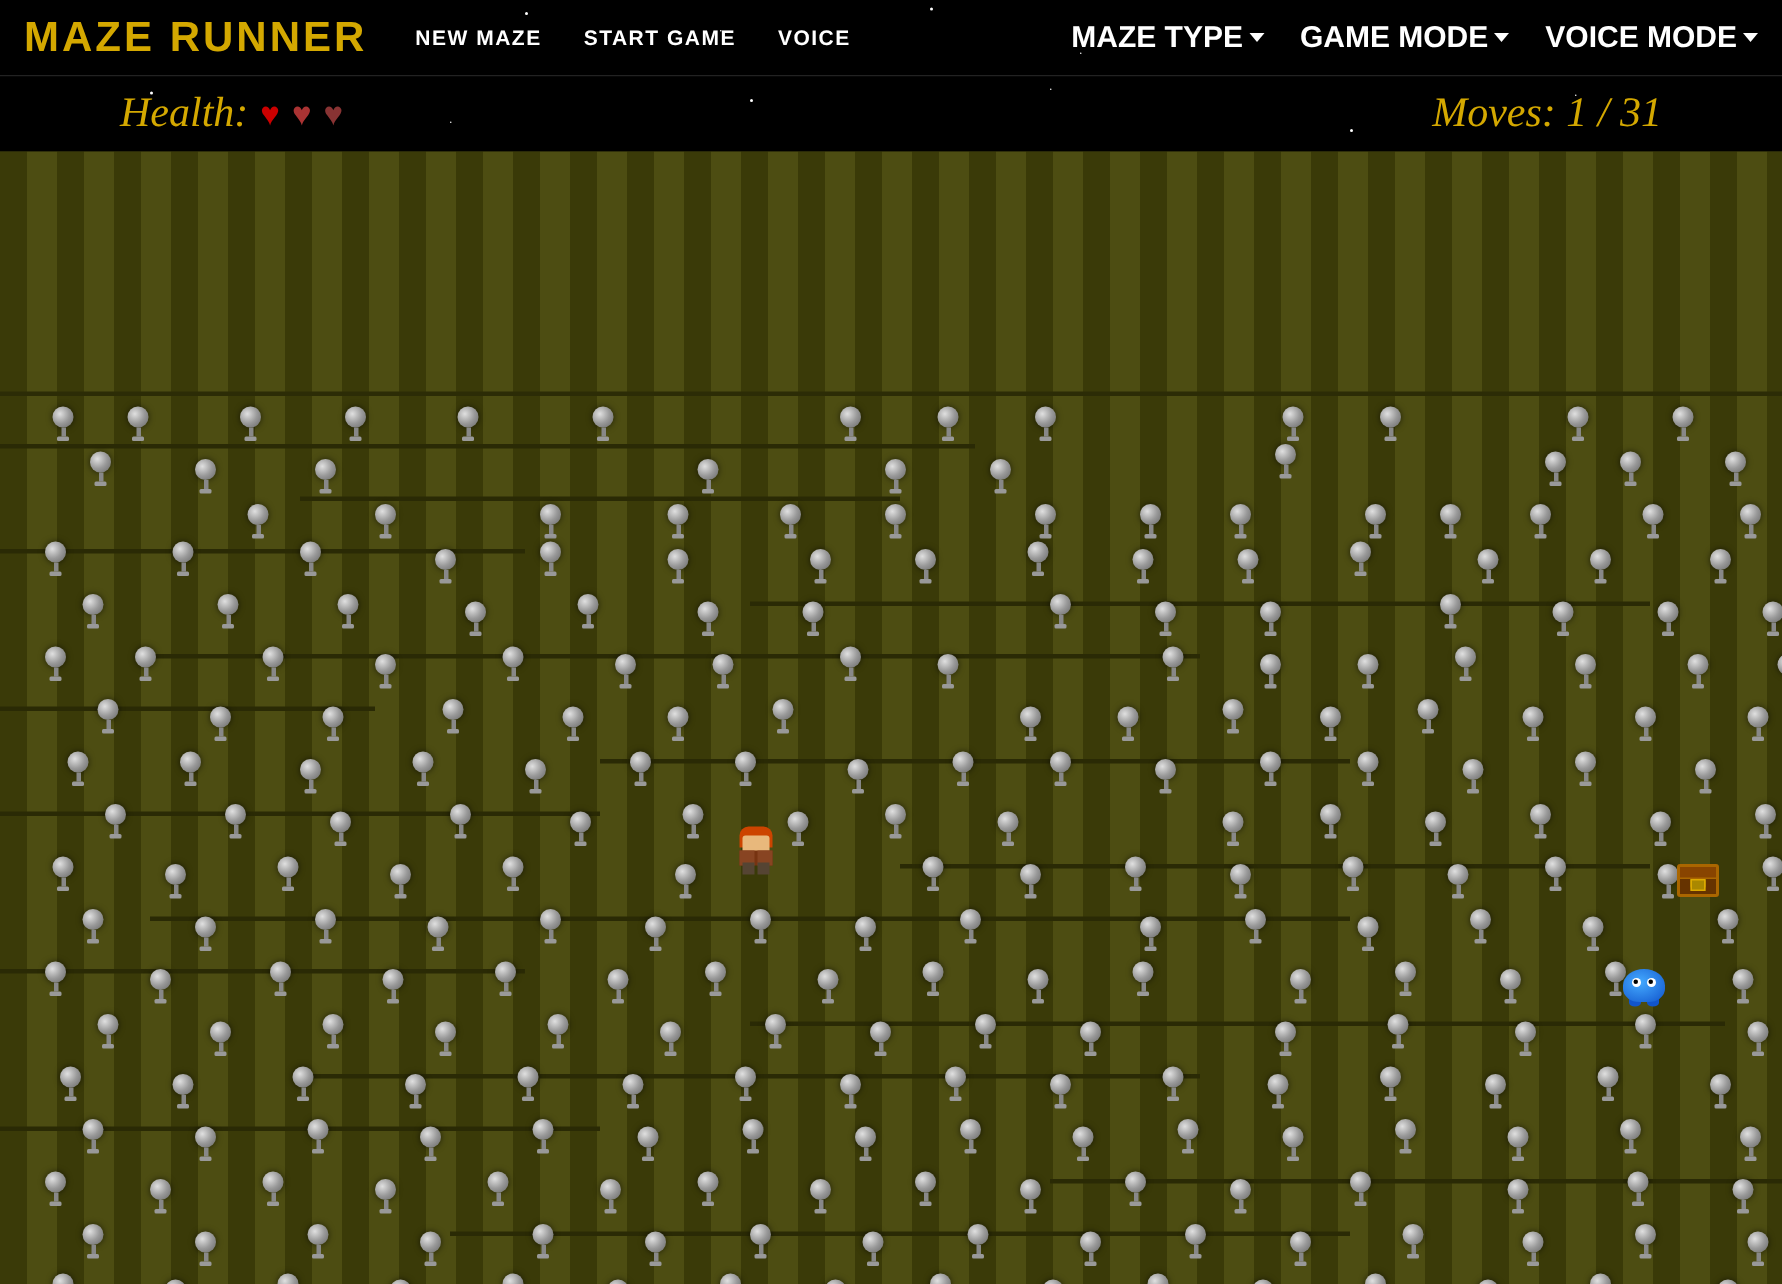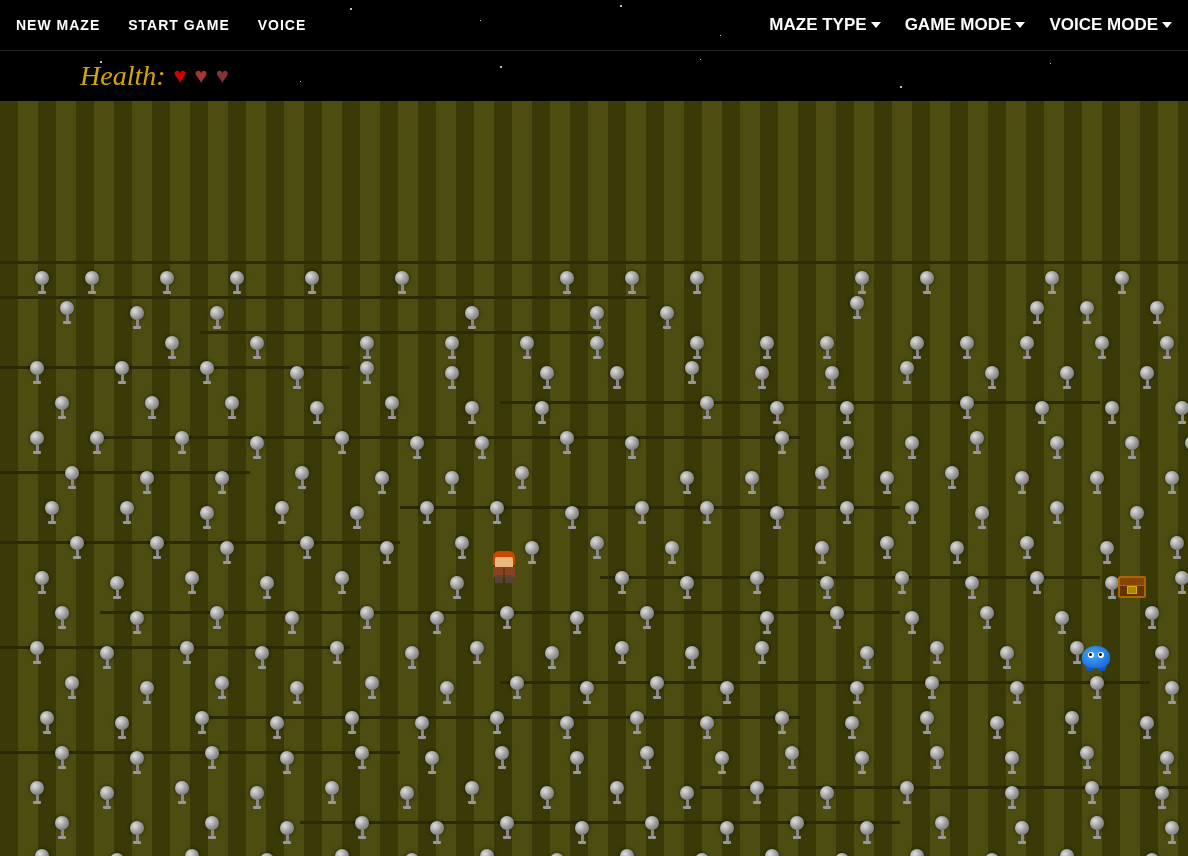--- a/index.html
+++ b/index.html
@@ -42,21 +42,21 @@
     }
     .nav-right {
       position: absolute;
       right: 16px;
       display: flex;
       align-items: center;
       gap: 24px;
     }
     .nav-dropdown {
       color: #fff;
-      font-size: 17px;
+      font-size: 20px;
       font-weight: bold;
       cursor: pointer;
       display: flex;
       align-items: center;
       gap: 4px;
       font-family: Arial, sans-serif;
     }
     .dropdown-arrow {
       width: 0; height: 0;
       border-left: 5px solid transparent;
@@ -255,20 +255,21 @@
 </head>
 <body>
 
 <div id="header" class="status-area">
 
   <div class="star" style="width:2px;height:2px;top:8px;left:350px;"></div>
   <div class="star" style="width:1px;height:1px;top:20px;left:480px;"></div>
   <div class="star" style="width:2px;height:2px;top:5px;left:620px;"></div>
   <div class="star" style="width:1px;height:1px;top:35px;left:720px;"></div>
 
+  <span id="title">MAZE RUNNER</span>
 
   <span class="nav-btn">NEW MAZE</span>
   <span class="nav-btn">START GAME</span>
   <span class="nav-btn">VOICE</span>
 
   <div class="nav-right">
     <div class="nav-dropdown">
       <span>MAZE TYPE</span>
       <span class="dropdown-arrow"></span>
     </div>
@@ -292,20 +293,24 @@
   <div class="star" style="width:2px;height:2px;top:35px;left:900px;"></div>
   <div class="star" style="width:1px;height:1px;top:12px;left:1050px;"></div>
 
   <div id="health-section">
     <span id="health-label">Health:</span>
     <span class="heart heart-full">♥</span>
     <span class="heart heart-full" style="color:#aa3333;">♥</span>
     <span class="heart heart-full" style="color:#883333;">♥</span>
   </div>
 
+  <div id="moves-section">
+    <span>Moves:</span>
+    <span> <span>1 / 31</span></span>
+  </div>
 </div>
 
 <div id="maze-container">
   <div class="maze-bg"></div>
 
   <div class="wall-h" style="top:160px;left:0;width:100%;background:#2c2c06;"></div>
   <div class="wall-h" style="top:195px;left:0;width:650px;background:#2a2a05;"></div>
   <div class="wall-h" style="top:230px;left:200px;width:400px;background:#2a2a05;"></div>
   <div class="wall-h" style="top:265px;left:0;width:350px;background:#2a2a05;"></div>
   <div class="wall-h" style="top:300px;left:500px;width:600px;background:#2a2a05;"></div>

